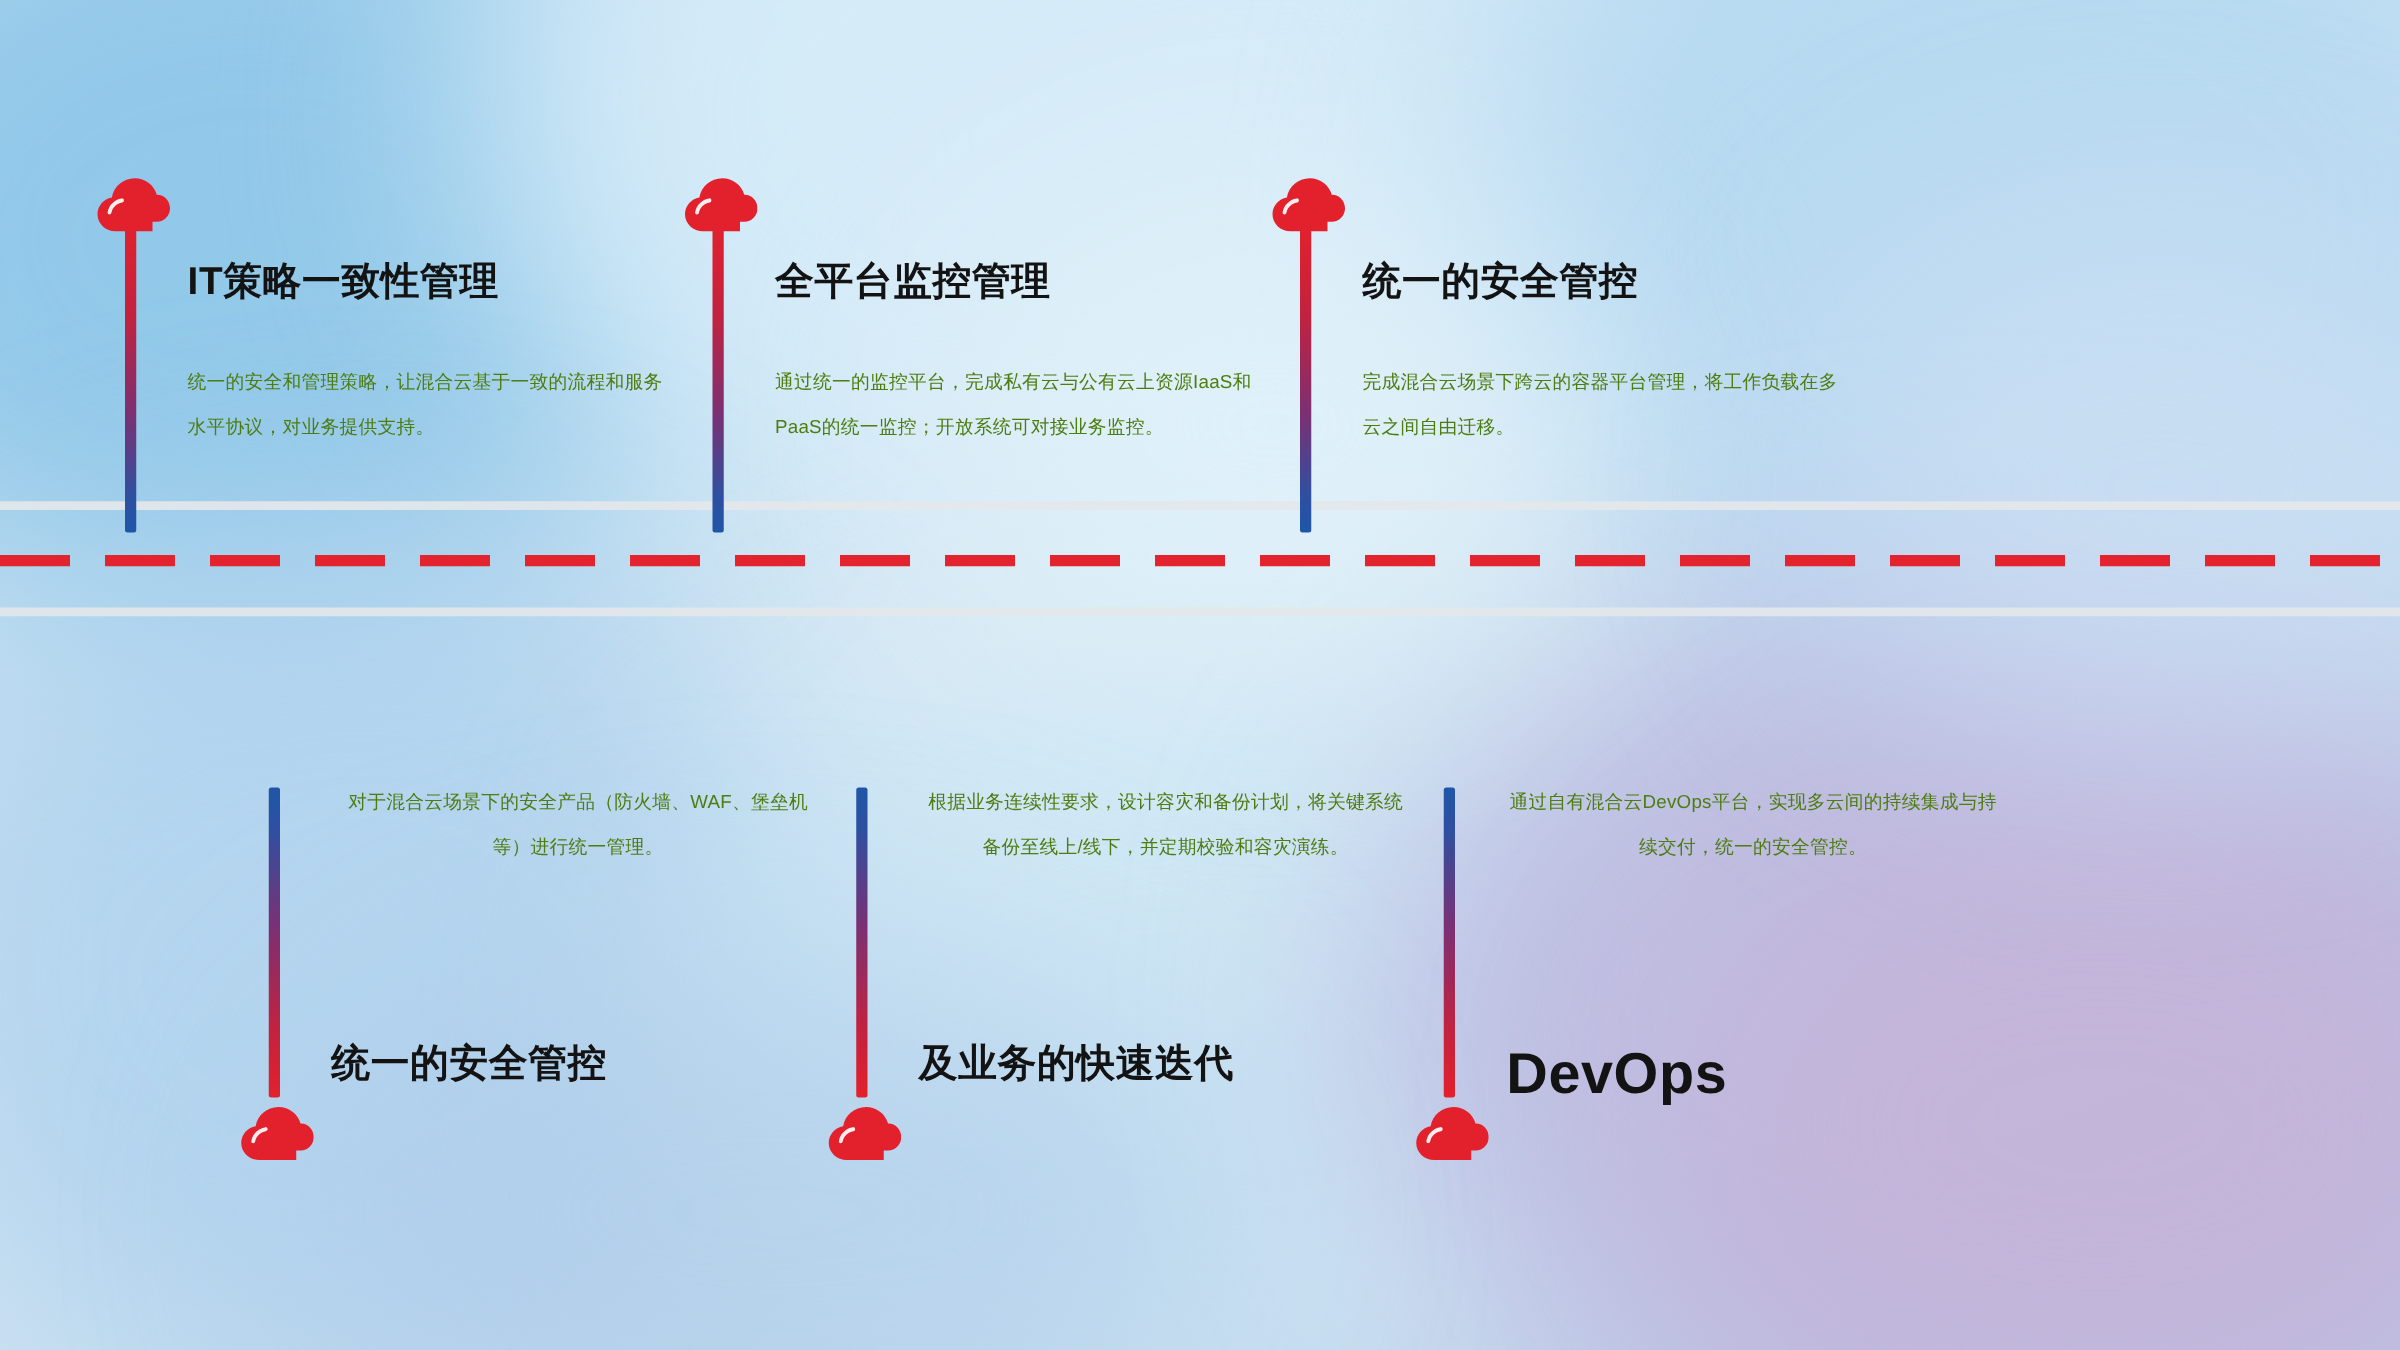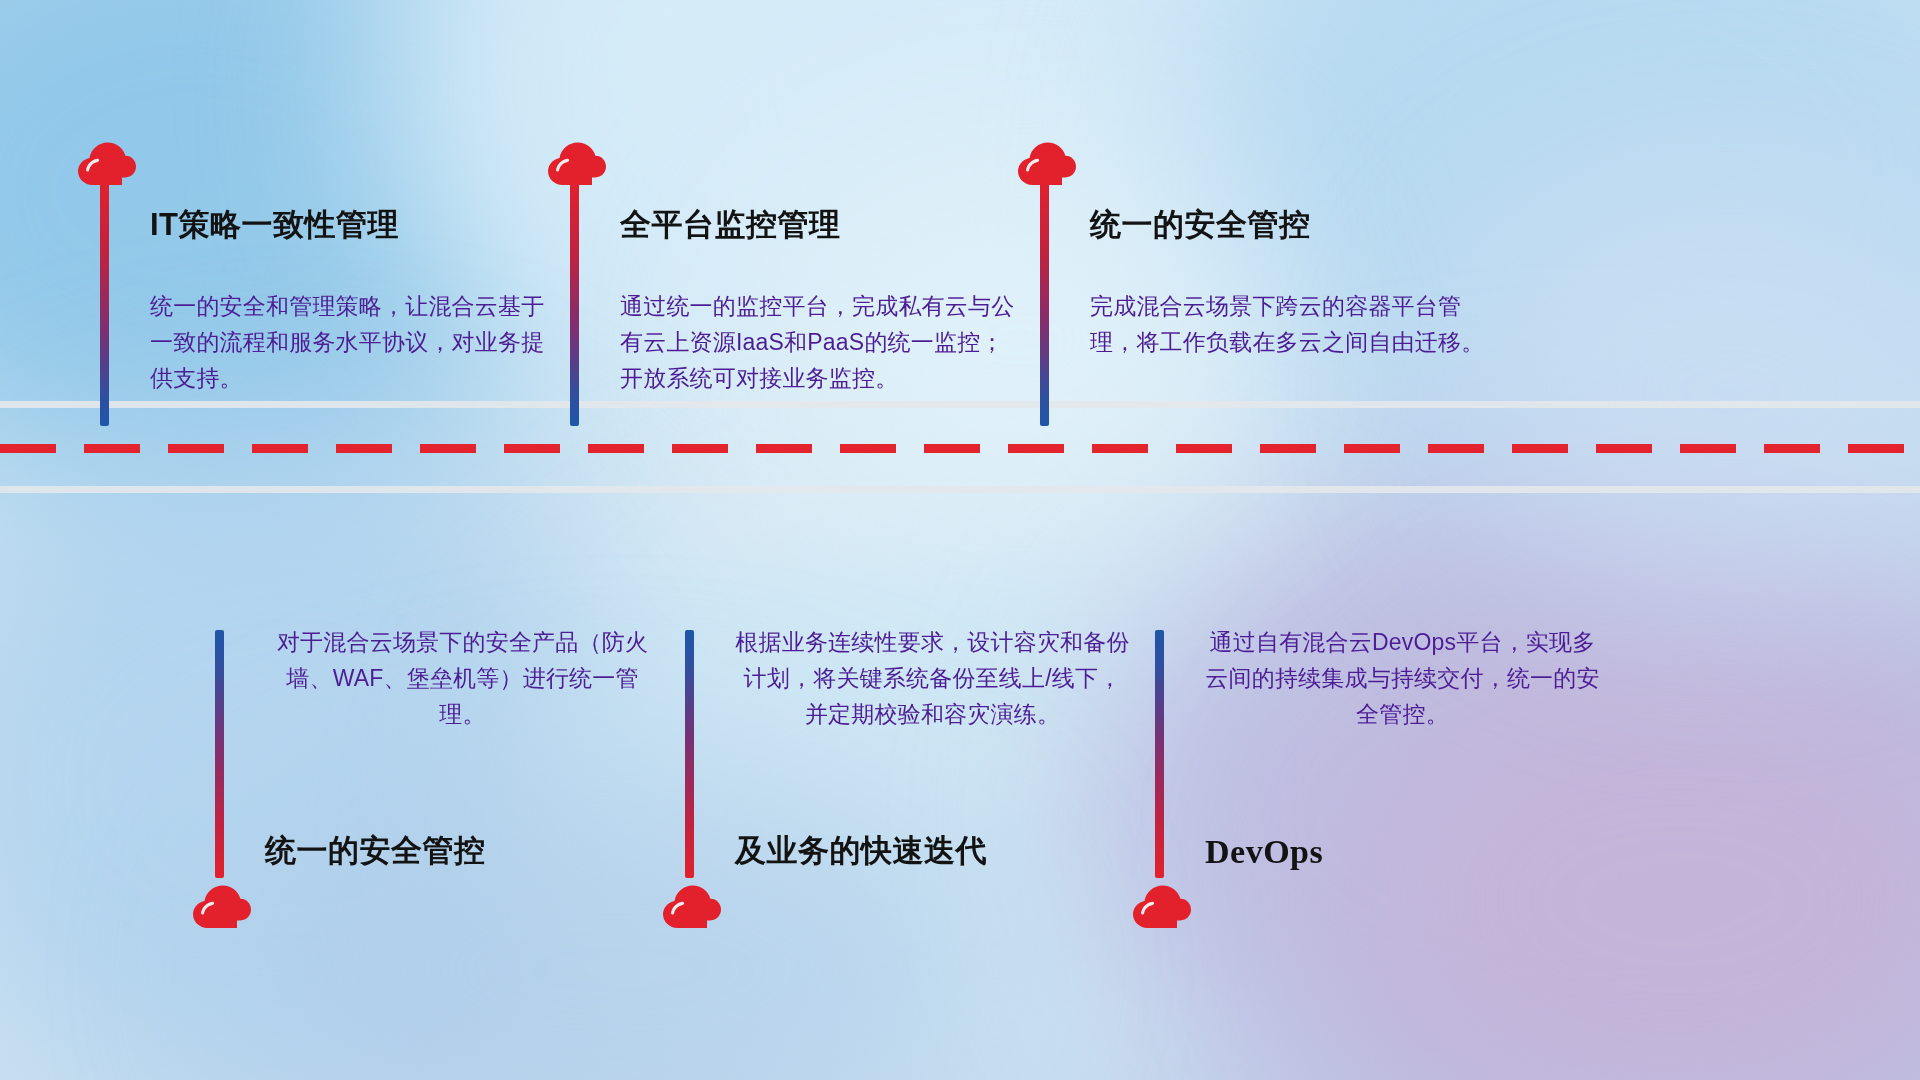--- a/index.html
+++ b/index.html
@@ -44,23 +44,23 @@
   .cloud svg{ display:block; width:60px; height:46px; }
 
   .stem{ width:9px; border-radius:2px; }
   .stem.down{ background:linear-gradient(to bottom,#e3212c 0%,#c2223f 30%,#7b3073 62%,#2f4fa0 88%,#1f56a8 100%); }
   .stem.up{   background:linear-gradient(to bottom,#1f56a8 0%,#2f4fa0 14%,#7b3073 45%,#c2223f 78%,#e3212c 100%); }
 
   .title{
     font-size:31px; font-weight:700; color:#131313;
     letter-spacing:.5px; white-space:nowrap; line-height:1;
   }
-  .title.latin{ font-size:34px;font-family:Liberation Serif, serif; }
+  .title.latin{ font-size:46px; }
   .desc{
-    font-size:23px; line-height:36px; color:#4c1d95; width:395px;
+    font-size:15px; line-height:36px; color:#4d7c0f; width:395px;
     letter-spacing:.2px;
   }
 
   
   .top-col .cloud{ position:absolute; left:-24px; top:0; }
   .top-col .stem { position:absolute; left:0; top:38px; height:248px; }
   .top-col .title{ position:absolute; left:50px; top:53px;margin-top:16px; }
   .top-col .desc { position:absolute; left:50px; top:148px; }
 
   

